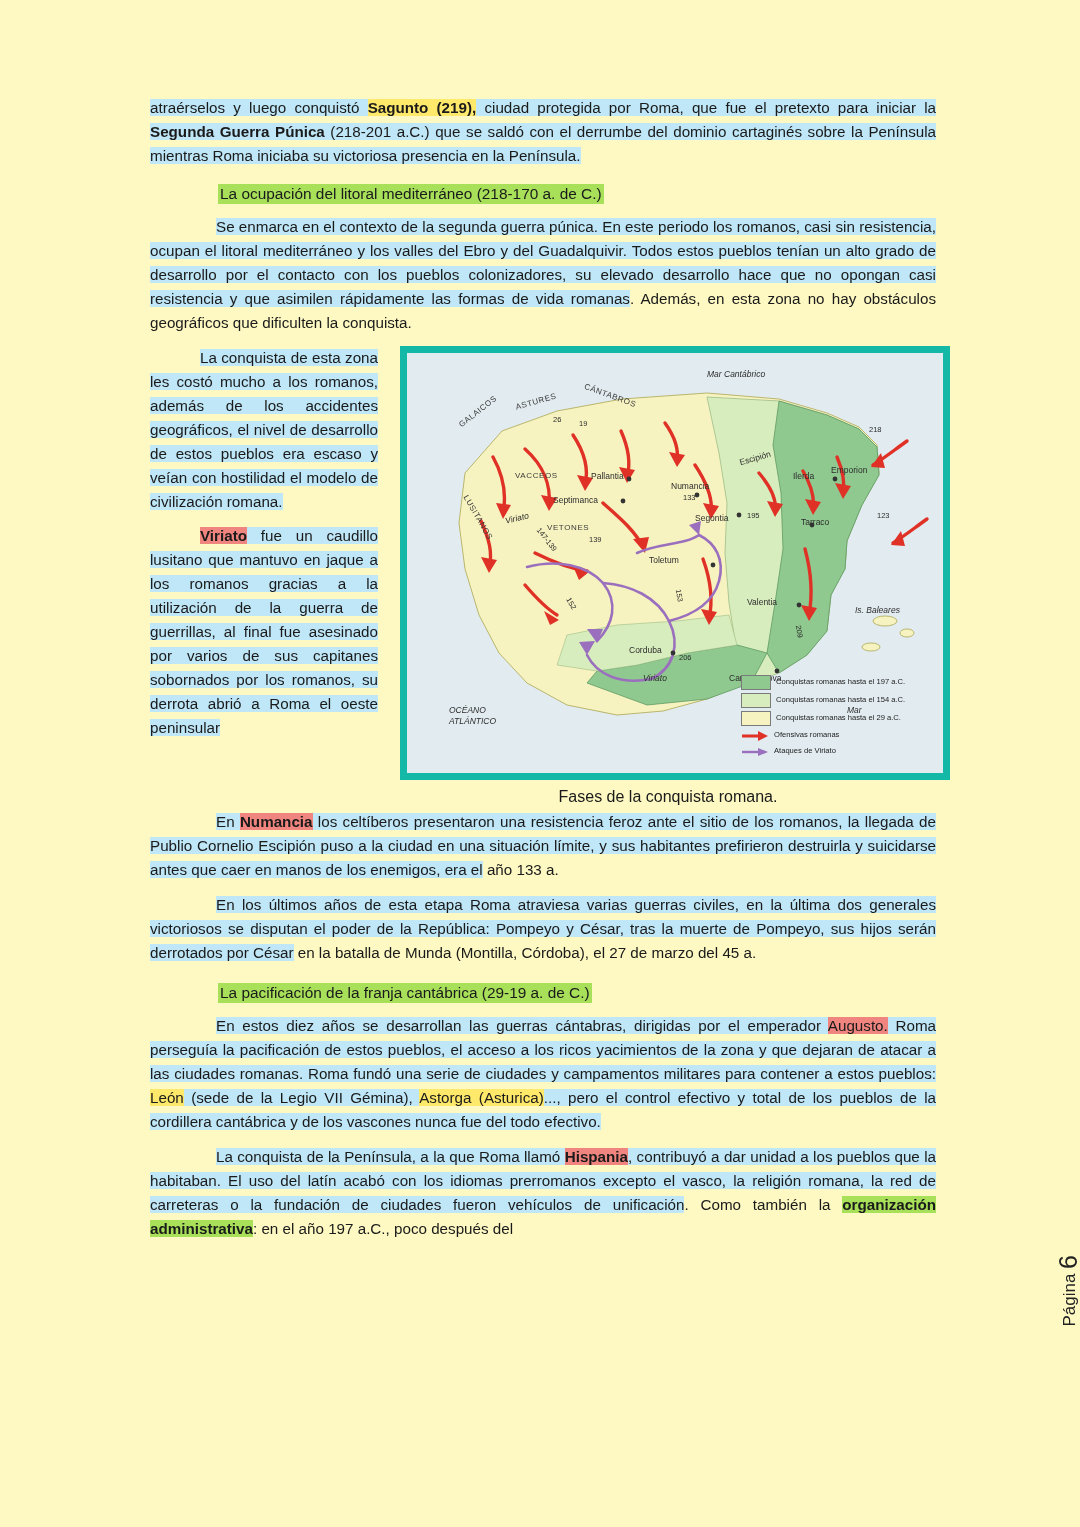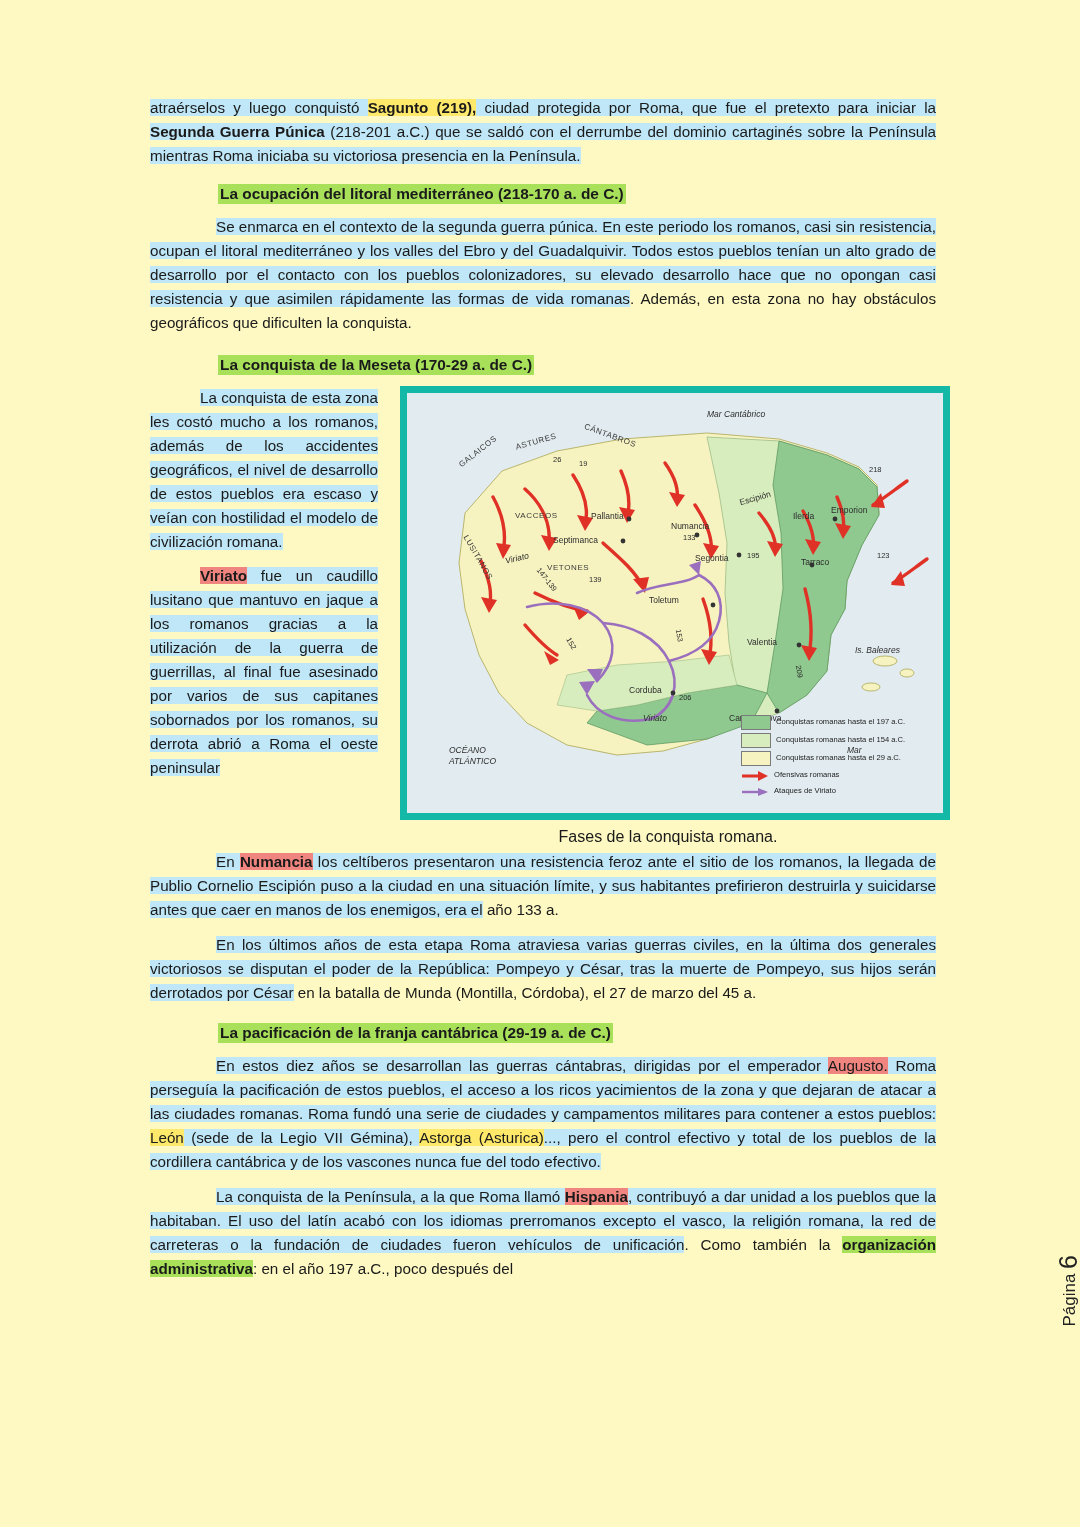--- a/index.html
+++ b/index.html
@@ -33,21 +33,21 @@
     font-size: 15.2px;
     line-height: 1.58;
     text-align: justify;
   }
   .hl-blue { background: #bfe7f7; }
   .hl-green { background: #a8e05a; }
   .hl-yellow { background: #ffe96b; }
   .hl-red { background: #f0857f; }
   .bold { font-weight: bold; }
   .heading {
-    font-weight: bold;
+    font-weight: normal;
     font-size: 15.4px;
     margin-left: 68px;
     display: inline-block;
     padding: 1px 2px;
   }
   .block { margin-bottom: 11px; }
 
   
   .float-col {
     float: left;
@@ -141,23 +141,20 @@
     </p>
 
     <div class="block" style="margin-top:16px;">
       <span class="heading hl-green">La ocupación del litoral mediterráneo (218-170 a. de C.)</span>
     </div>
 
     <p class="block" style="margin-top:6px;">
       <span style="display:inline-block;width:66px;"></span><span class="hl-blue">Se enmarca en el contexto de la segunda guerra púnica. En este periodo los romanos, casi sin resistencia, ocupan el litoral mediterráneo y los valles del Ebro y del Guadalquivir.  Todos estos pueblos tenían un alto grado de desarrollo por el contacto con los pueblos colonizadores, su elevado desarrollo hace que no opongan casi resistencia y que asimilen rápidamente las formas de vida romanas</span><span>. Además, en esta zona no hay obstáculos geográficos que dificulten la conquista.</span>
     </p>
 
-    <div class="block" style="margin-top:20px;">
-      <span class="heading hl-green">La conquista de la Meseta (170-29 a. de C.)</span>
-    </div>
 
     <div class="clearfix" style="margin-top:4px;">
 
       <div class="figure">
         <div class="map-wrap">
           <div class="sea"></div>
 
           <svg width="536" height="420" viewBox="0 0 536 420" style="position:absolute;left:0;top:0;">
 
             <rect x="0" y="0" width="536" height="420" fill="#e2ebf0"></rect>

